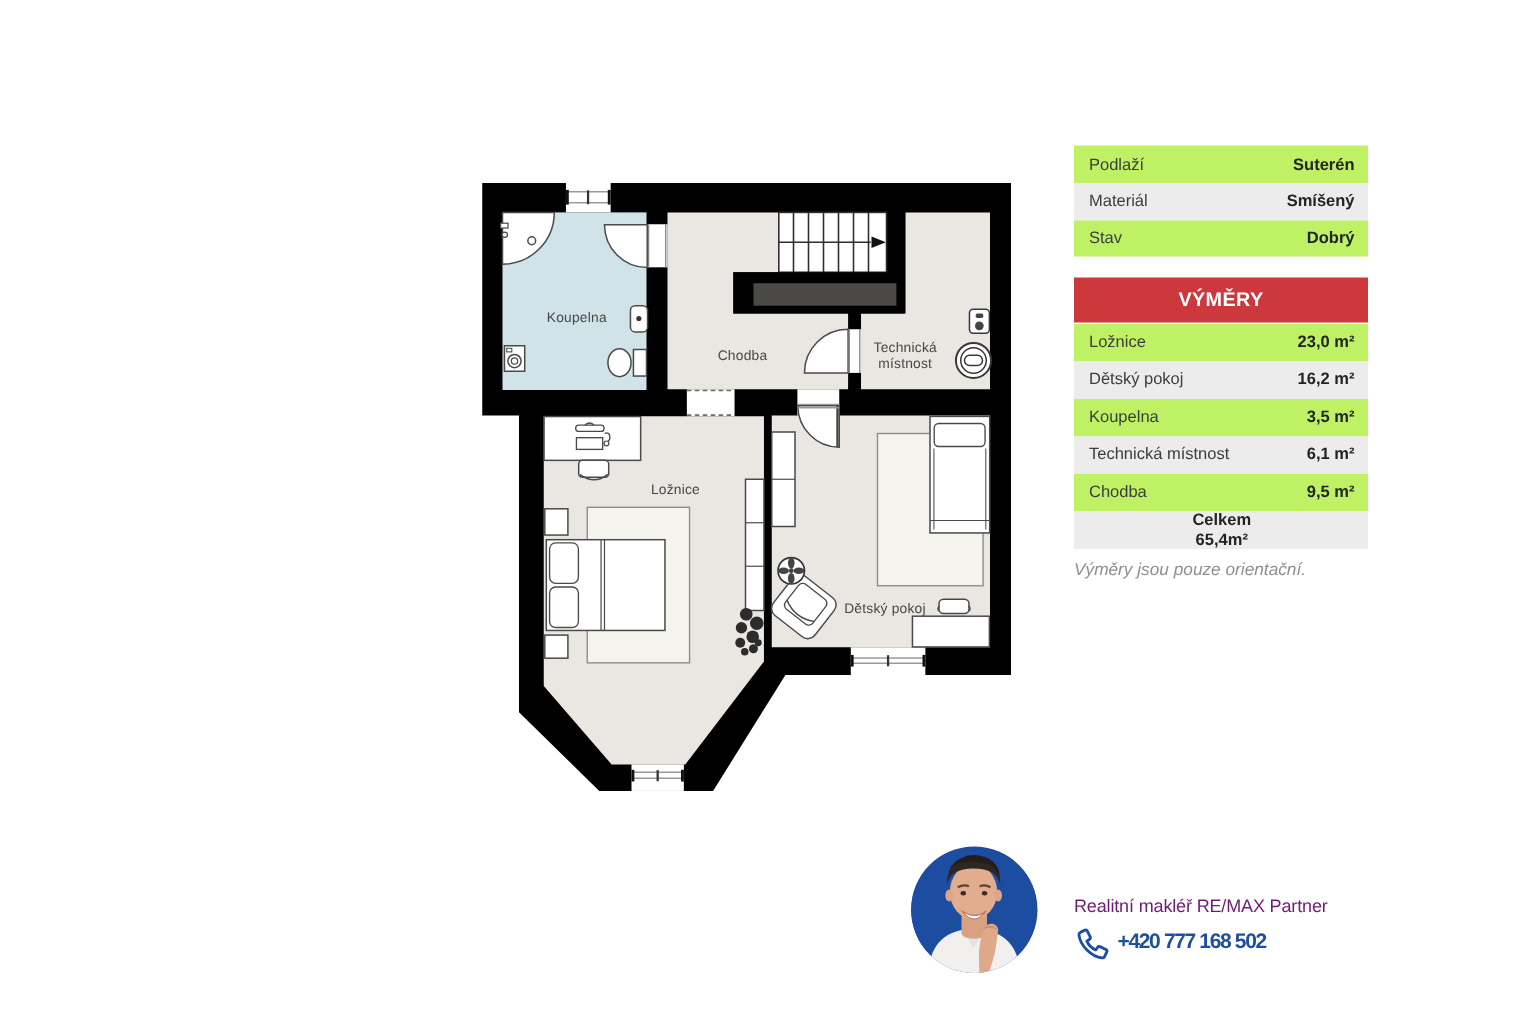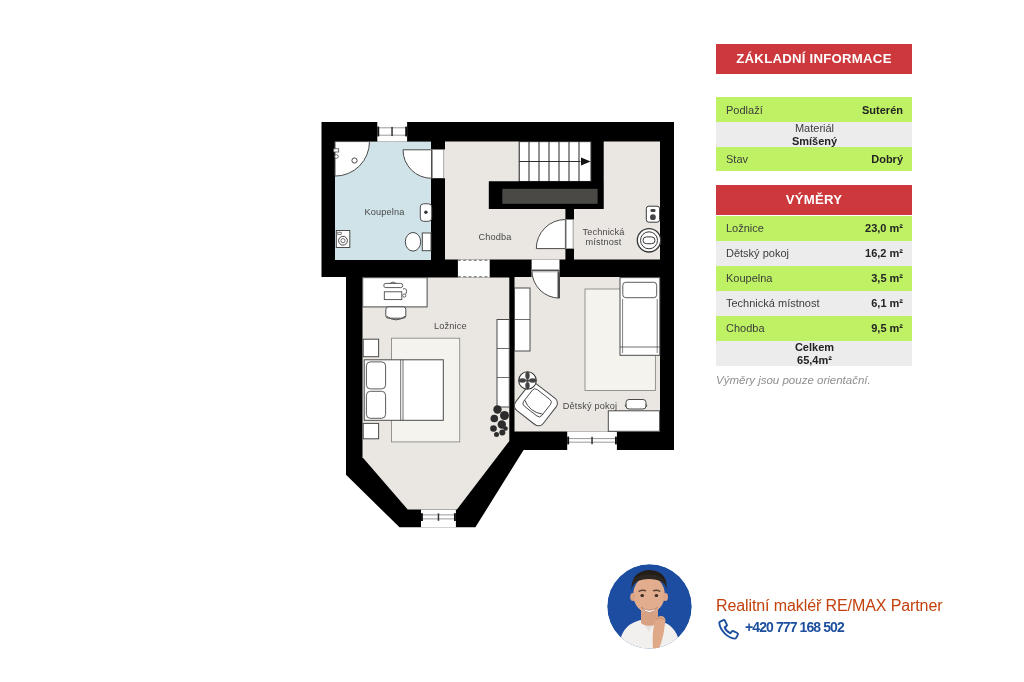--- a/index.html
+++ b/index.html
@@ -8,27 +8,26 @@
   .banner{position:absolute;left:716px;width:196px;background:#cd383c;color:#fff;font-weight:bold;text-align:center;font-size:13.2px;letter-spacing:.25px;}
   .row{position:absolute;left:716px;width:196px;display:flex;align-items:center;justify-content:space-between;box-sizing:border-box;padding:0 9px 0 10px;font-size:11px;color:#3c3c3c;}
   .row b{color:#232323;}
   .bg1{background:#bef264;}
   .bg2{background:#ececec;}
 </style>
 </head>
 <body>
 <div id="page">
 
-<div class="banner" style="top:43.5px;height:30.5px;line-height:30.5px;">ZÁKLADNÍ INFORMACE</div>
 
 <div class="row bg1" style="top:97.4px;height:24.7px;">
       <span>Podlaží</span>
       <b>Suterén</b>
     </div>
-<div class="row bg2" style="top:122.1px;height:24.7px;flex-direction:column;">
+<div class="row bg2" style="top:122.1px;height:24.7px;">
       <span>Materiál</span>
       <b>Smíšený</b>
     </div>
 <div class="row bg1" style="top:146.8px;height:24.7px;">
       <span>Stav</span>
       <b>Dobrý</b>
     </div>
 
 <div class="banner" style="top:184.8px;height:30.7px;line-height:30.7px;">VÝMĚRY</div>
 
@@ -85,21 +84,21 @@
     <path d="M46,26.9 q3.8,-1.6 7.3,0.6" stroke="#5a4434" stroke-width="1.4" fill="none"></path>
     <ellipse cx="35.2" cy="31.5" rx="1.8" ry="1.5" fill="#3a2c22"></ellipse>
     <ellipse cx="49.4" cy="31.5" rx="1.8" ry="1.5" fill="#3a2c22"></ellipse>
     <path d="M34,43 q8.5,6.5 16.5,0.3 q-8,11 -16.5,-0.3" fill="#fff" stroke="#b97c63" stroke-width="0.8"></path>
 
     <path d="M46,85 C45,72 46,62 49,55 C52,50 58,51.5 58.5,56 L56.5,70 C55,77 53,81 52.5,85 Z" fill="#dfa888"></path>
     <path d="M49,55 q4.5,-2.5 8.5,0.5" stroke="#c28d6f" stroke-width="0.9" fill="none"></path>
   </g>
 </svg>
 
-<div class="abs" style="left:716px;top:597px;font-size:16px;color:#c2410c;letter-spacing:-0.1px;">Realitní makléř RE/MAX Partner</div>
+<div class="abs" style="left:716px;top:597px;font-size:12px;color:#701a75;letter-spacing:-0.1px;">Realitní makléř RE/MAX Partner</div>
 
 <svg class="abs" style="left:716px;top:618px;" width="24" height="24" viewBox="0 0 24 24">
   <path d="M4.2,3.6 L7.3,2.1 c0.6,-0.3 1.3,0 1.6,0.6 l1.9,3.9 c0.25,0.55 0.1,1.2 -0.4,1.55 L8.6,9.4 c1,2.5 3.2,4.7 5.9,5.9 l1.3,-1.8 c0.35,-0.5 1,-0.65 1.55,-0.4 l3.9,1.9 c0.6,0.3 0.9,1 0.6,1.6 l-1.5,3.1 c-0.3,0.6 -0.9,1 -1.6,0.9 C11.5,19.8 4.2,12.5 3.3,5.2 c-0.1,-0.7 0.3,-1.3 0.9,-1.6 Z" fill="none" stroke="#1d4f9e" stroke-width="1.9" stroke-linejoin="round"></path>
 </svg>
 <div class="abs" style="left:745px;top:619px;font-size:14px;font-weight:bold;color:#1d4f9e;letter-spacing:-0.9px;">+420 777 168 502</div>
 
 <svg class="abs" style="left:0;top:0;" width="1024" height="682" viewBox="0 0 1024 682">
 <g id="plan">
 
   <path d="M321.5,122 H674 V450 H523.6 L475.4,527.3 H399.5 L346,474.8 V277 H321.5 Z" fill="#000"></path>

